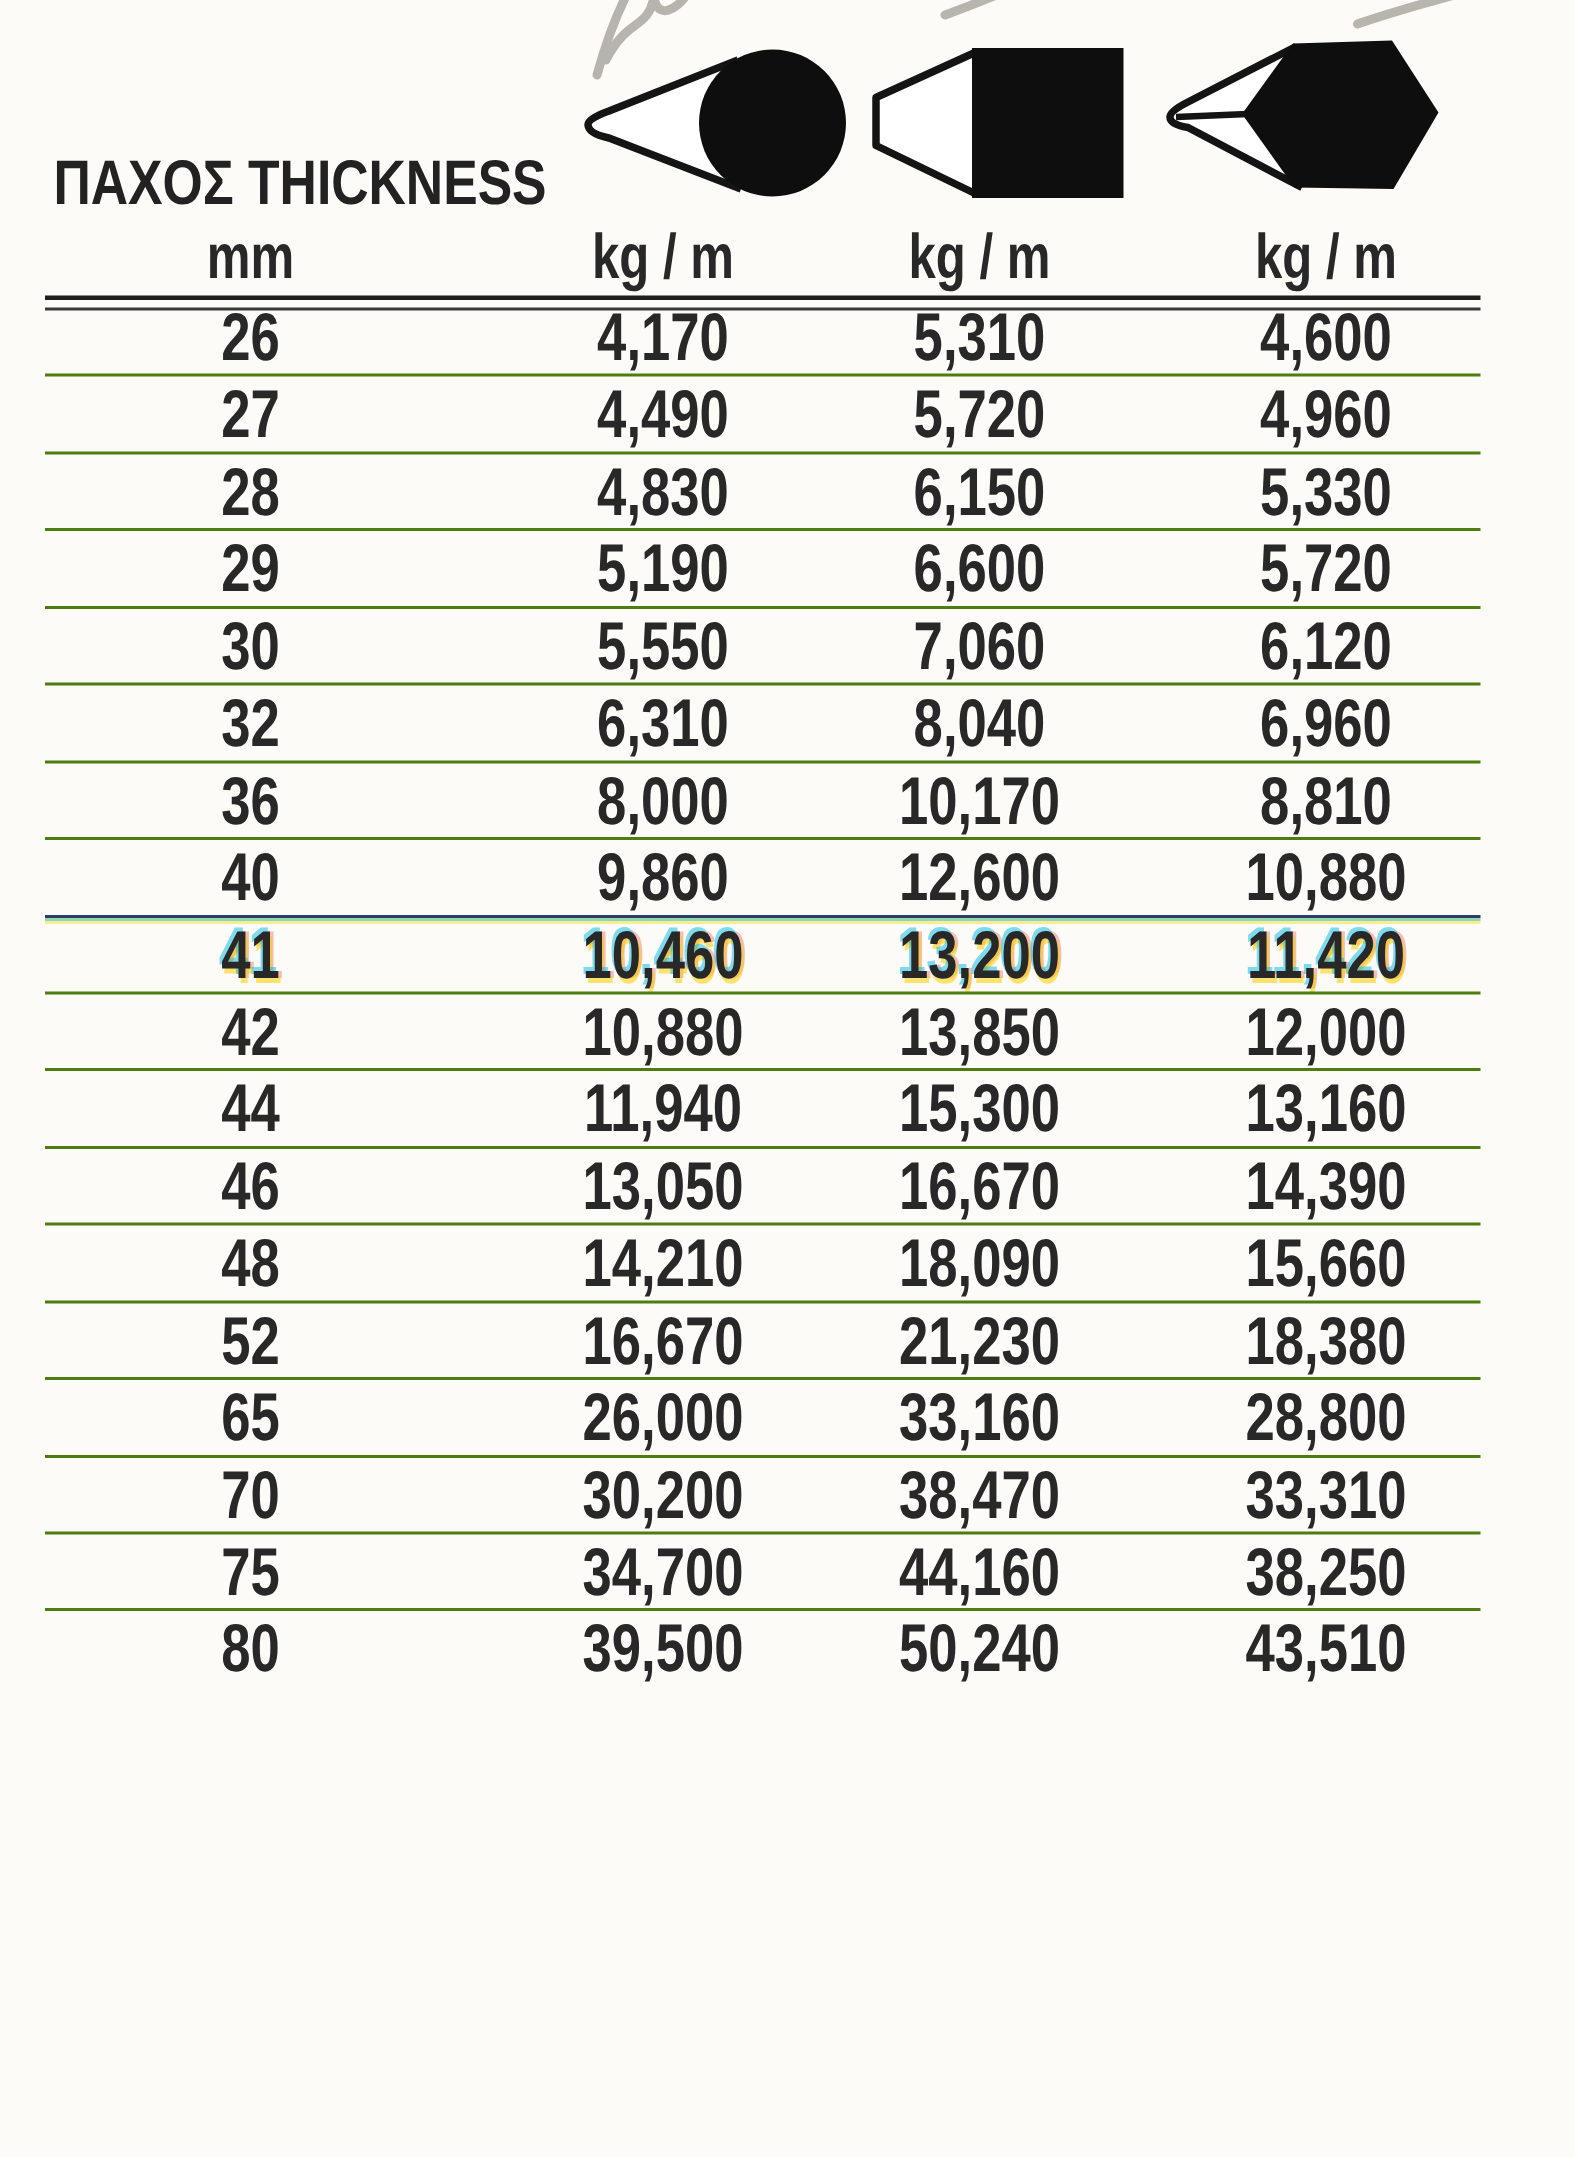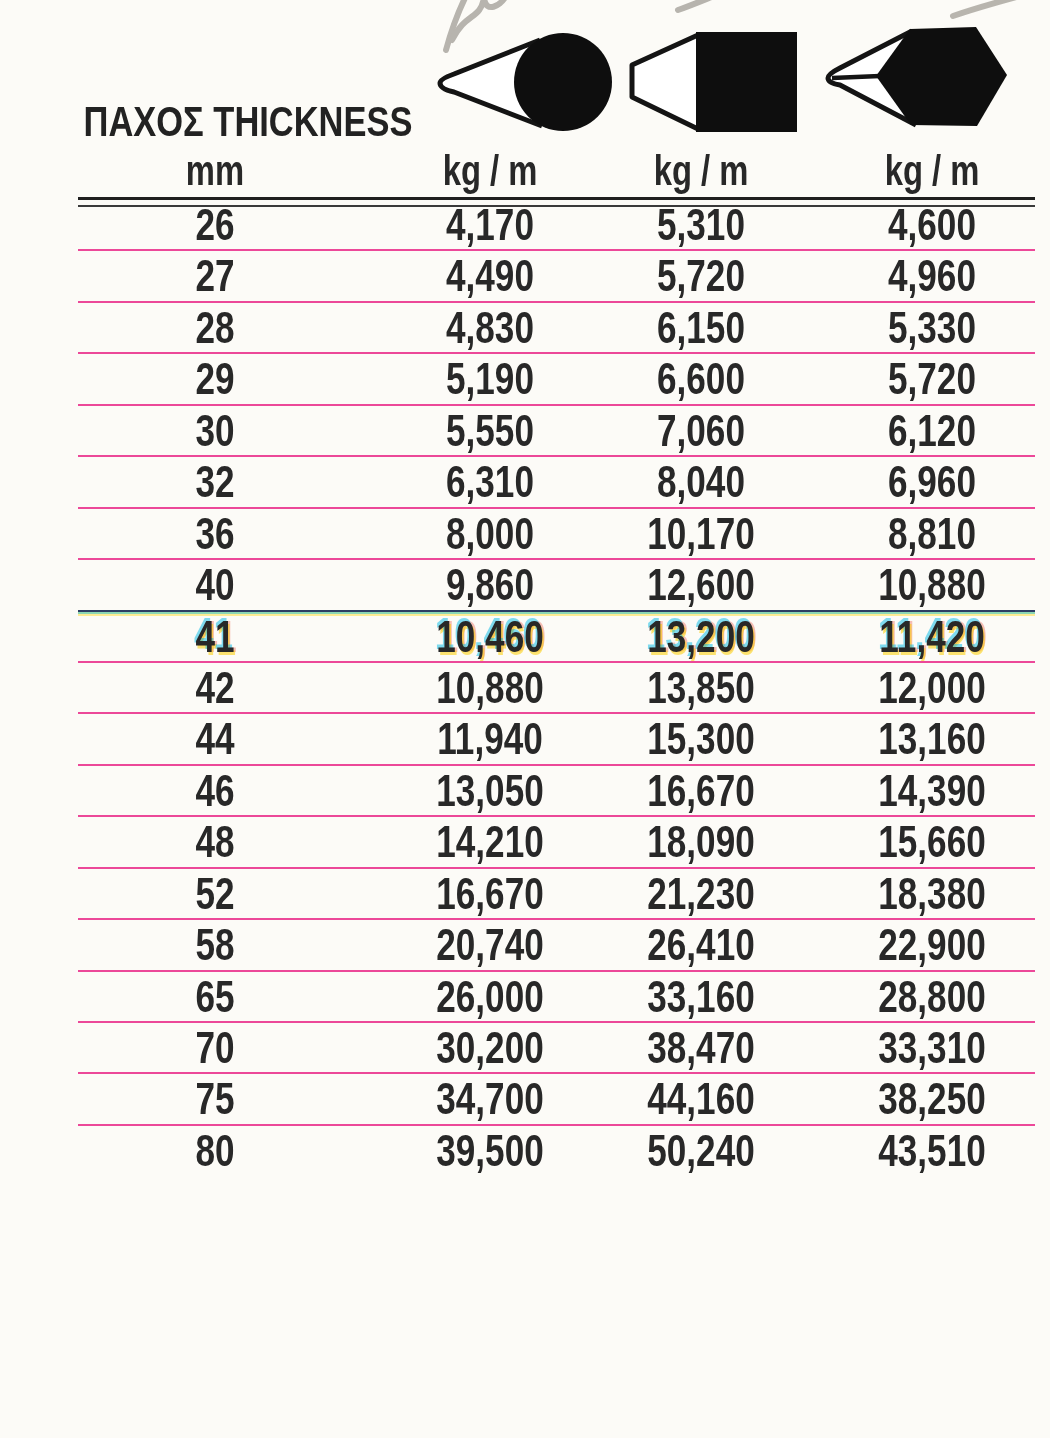--- a/index.html
+++ b/index.html
@@ -3,21 +3,21 @@
 <meta charset="utf-8">
 <style>
   html, body {
     margin: 0; padding: 0;
     width: 1050px; height: 1438px;
     background: #fcfbf7;
     overflow: hidden;
     font-family: "Liberation Sans", sans-serif;
     color: #262626;
   }
-  .page { position: relative; width: 860px; height: 1438px; margin-left: 48px; }
+  .page { position: relative; width: 860px; height: 1438px; }
 
   
   .pencil { position: absolute; left: 0; top: 0; pointer-events: none; }
 
   
   .title {
     position: absolute;
     left: 200px; top: 98px;
     transform: translateX(-50%) scaleX(.82);
     font-size: 42px; font-weight: 700;
@@ -56,21 +56,21 @@
     border-top: 3px solid #1f1f1f;
   }
   .tbl::before {           
     content: ""; position: absolute; left: 0; right: 0; top: 5px;
     height: 2px; background: #3a3a3a;
   }
   .row {
     position: relative;
     height: 49.45px;
   }
-  .row + .row { border-top: 2px solid #ec4899; }
+  .row + .row { border-top: 2px solid #4d7c0f; }
   .row .cell { font-size: 45px; line-height: 49px; }
 
   
   .row.misprint { border-top-color: #2c3e63; }
   .row.misprint {
     box-shadow: inset 0 2px 0 rgba(0,190,225,.45), inset 0 4px 0 rgba(255,215,0,.40);
   }
   .row.misprint .cell {
     text-shadow:
       -2px -3px 0 rgba(0,185,230,.50),
@@ -214,26 +214,20 @@
 
     <div class="row">
       <span class="cell c1">52</span>
       <span class="cell c2">16,670</span>
       <span class="cell c3">21,230</span>
       <span class="cell c4">18,380</span>
     </div>
 
 
 
-    <div class="row">
-      <span class="cell c1">58</span>
-      <span class="cell c2">20,740</span>
-      <span class="cell c3">26,410</span>
-      <span class="cell c4">22,900</span>
-    </div>
 
 
     <div class="row">
       <span class="cell c1">65</span>
       <span class="cell c2">26,000</span>
       <span class="cell c3">33,160</span>
       <span class="cell c4">28,800</span>
     </div>
 
     <div class="row">

